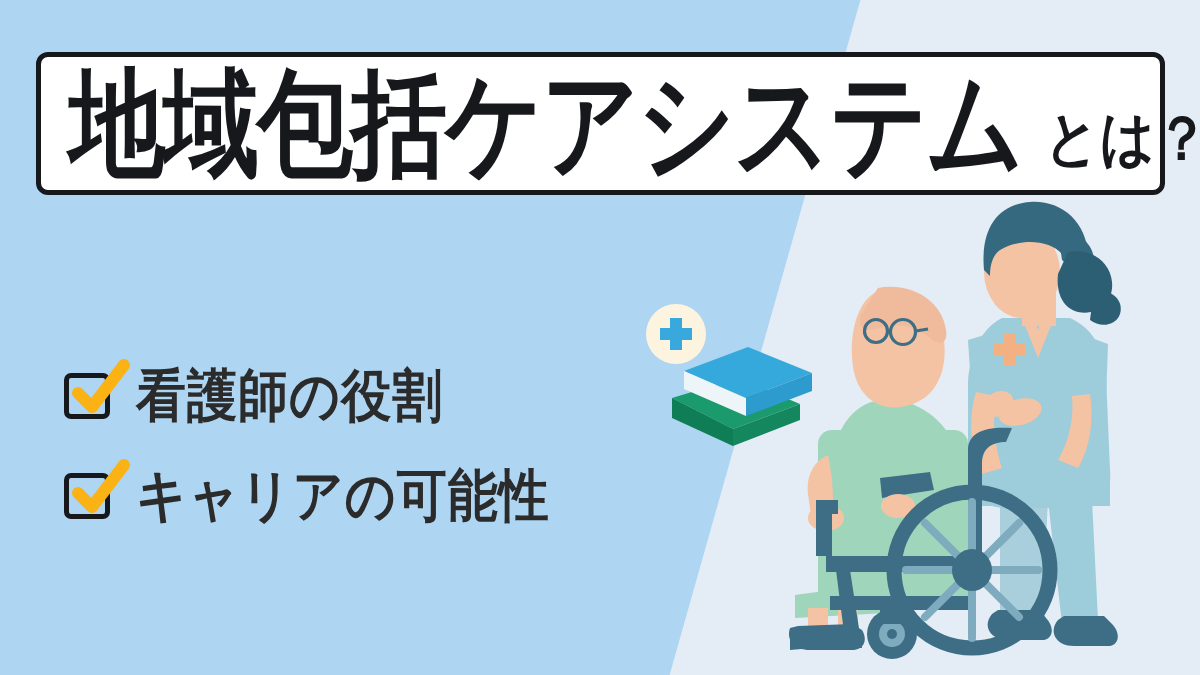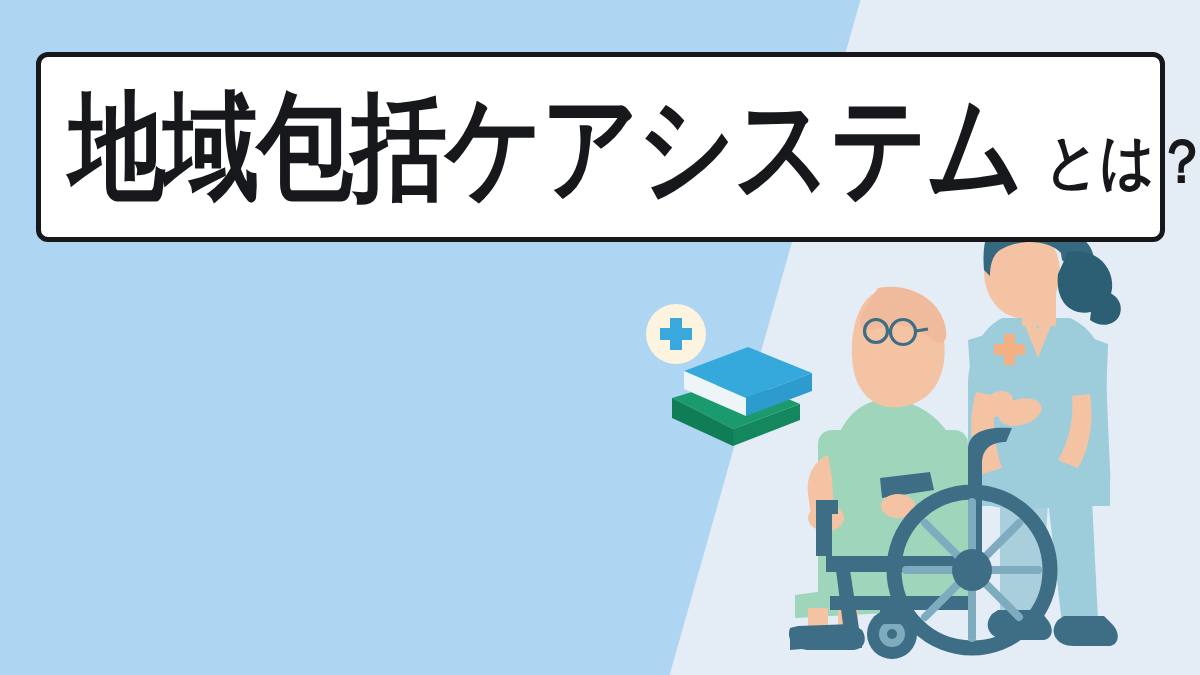--- a/index.html
+++ b/index.html
@@ -29,21 +29,21 @@
     background: #e4ecf5;
     clip-path: polygon(71.7% 0%, 100% 0%, 100% 100%, 55.8% 100%);
   }
 
   
   .title-box {
     position: absolute;
     left: 36px;
     top: 52px;
     width: 1129px;
-    height: 190px;
+    height: 143px;
     box-sizing: border-box;
     background: #ffffff;
     border: 5px solid #17181c;
     border-radius: 12px;
     display: flex;
     align-items: center;
     padding-left: 28px;
   }
   .title-line {
     display: flex;
@@ -270,13 +270,34 @@
     </g>
   </svg>
 
   <div class="title-box">
     <div class="title-line">
       <span class="title-main">地域包括ケアシステム</span>
       <span class="title-suffix">とは？</span>
     </div>
   </div>
 
+  <div class="checklist">
+
+    <div class="check-row">
+      <div class="check-box">
+        <svg class="check-mark" viewBox="0 0 62 58">
+          <path d="M10 32 L24 46 L56 4" fill="none" stroke="#fbb215" stroke-width="12" stroke-linecap="round" stroke-linejoin="round"></path>
+        </svg>
+      </div>
+      <span class="check-label">看護師の役割</span>
+    </div>
+
+    <div class="check-row">
+      <div class="check-box">
+        <svg class="check-mark" viewBox="0 0 62 58">
+          <path d="M10 32 L24 46 L56 4" fill="none" stroke="#fbb215" stroke-width="12" stroke-linecap="round" stroke-linejoin="round"></path>
+        </svg>
+      </div>
+      <span class="check-label">キャリアの可能性</span>
+    </div>
+
+  </div>
 </div>
 
 </body></html>

